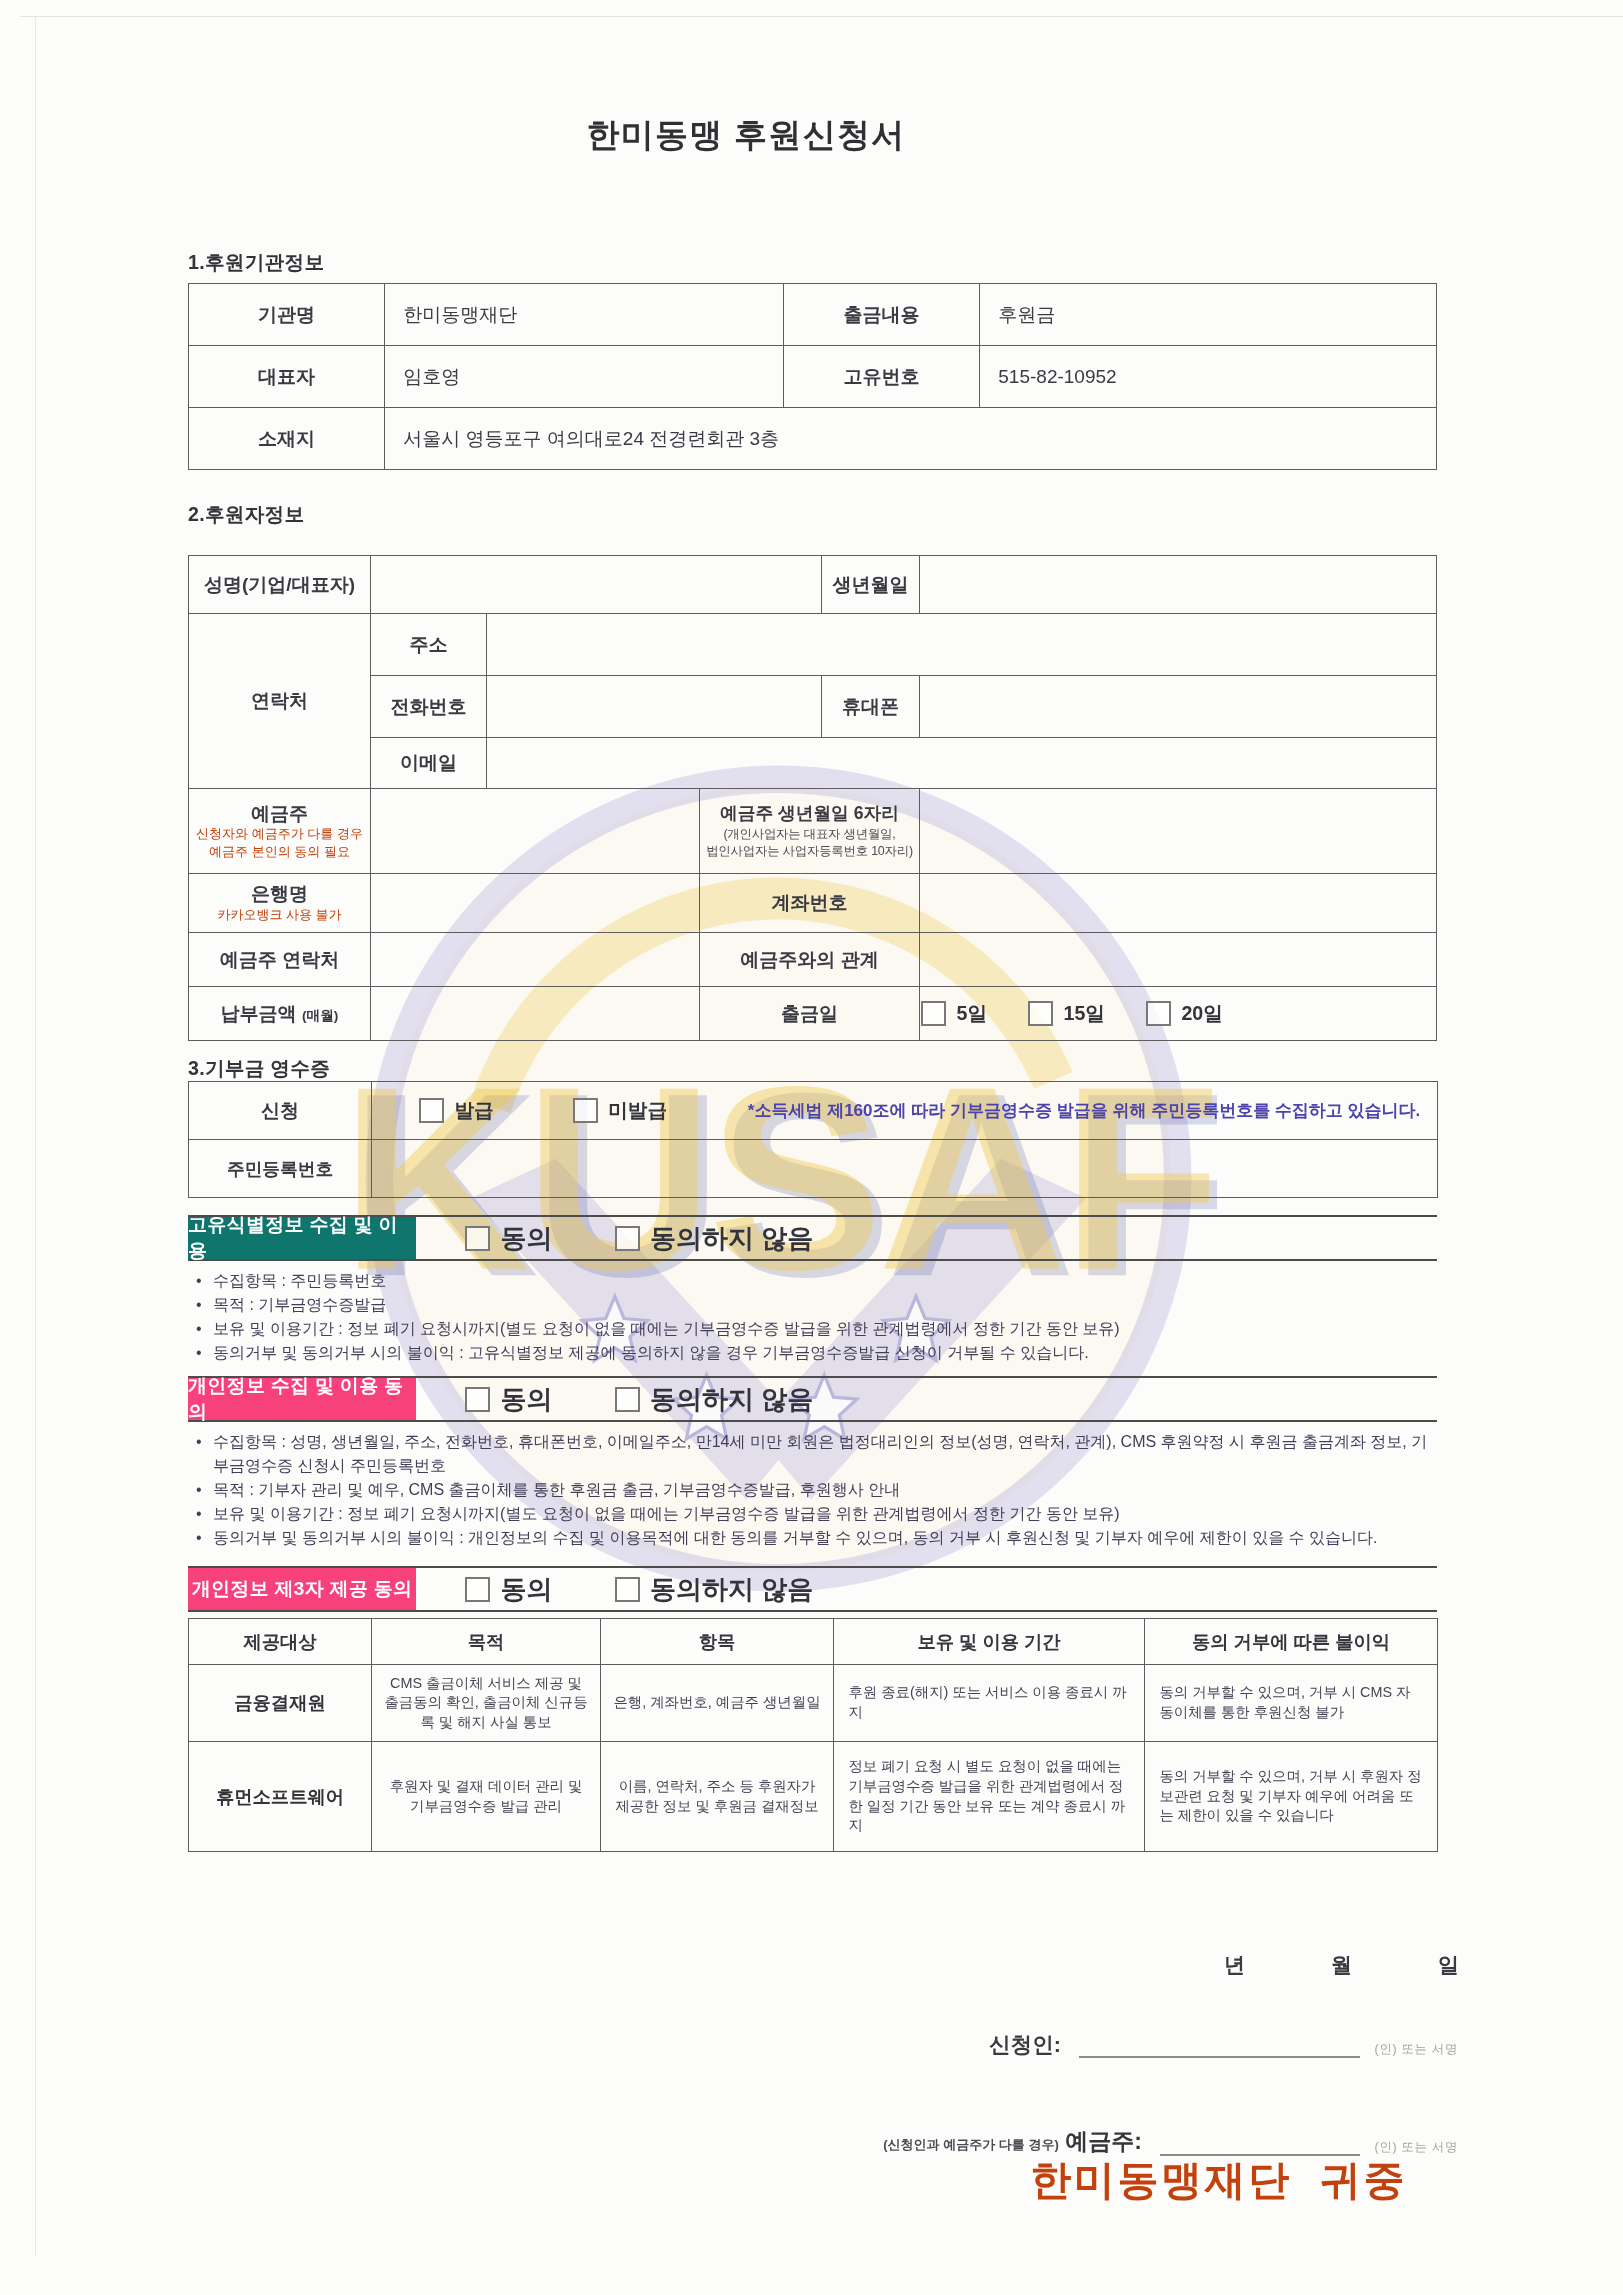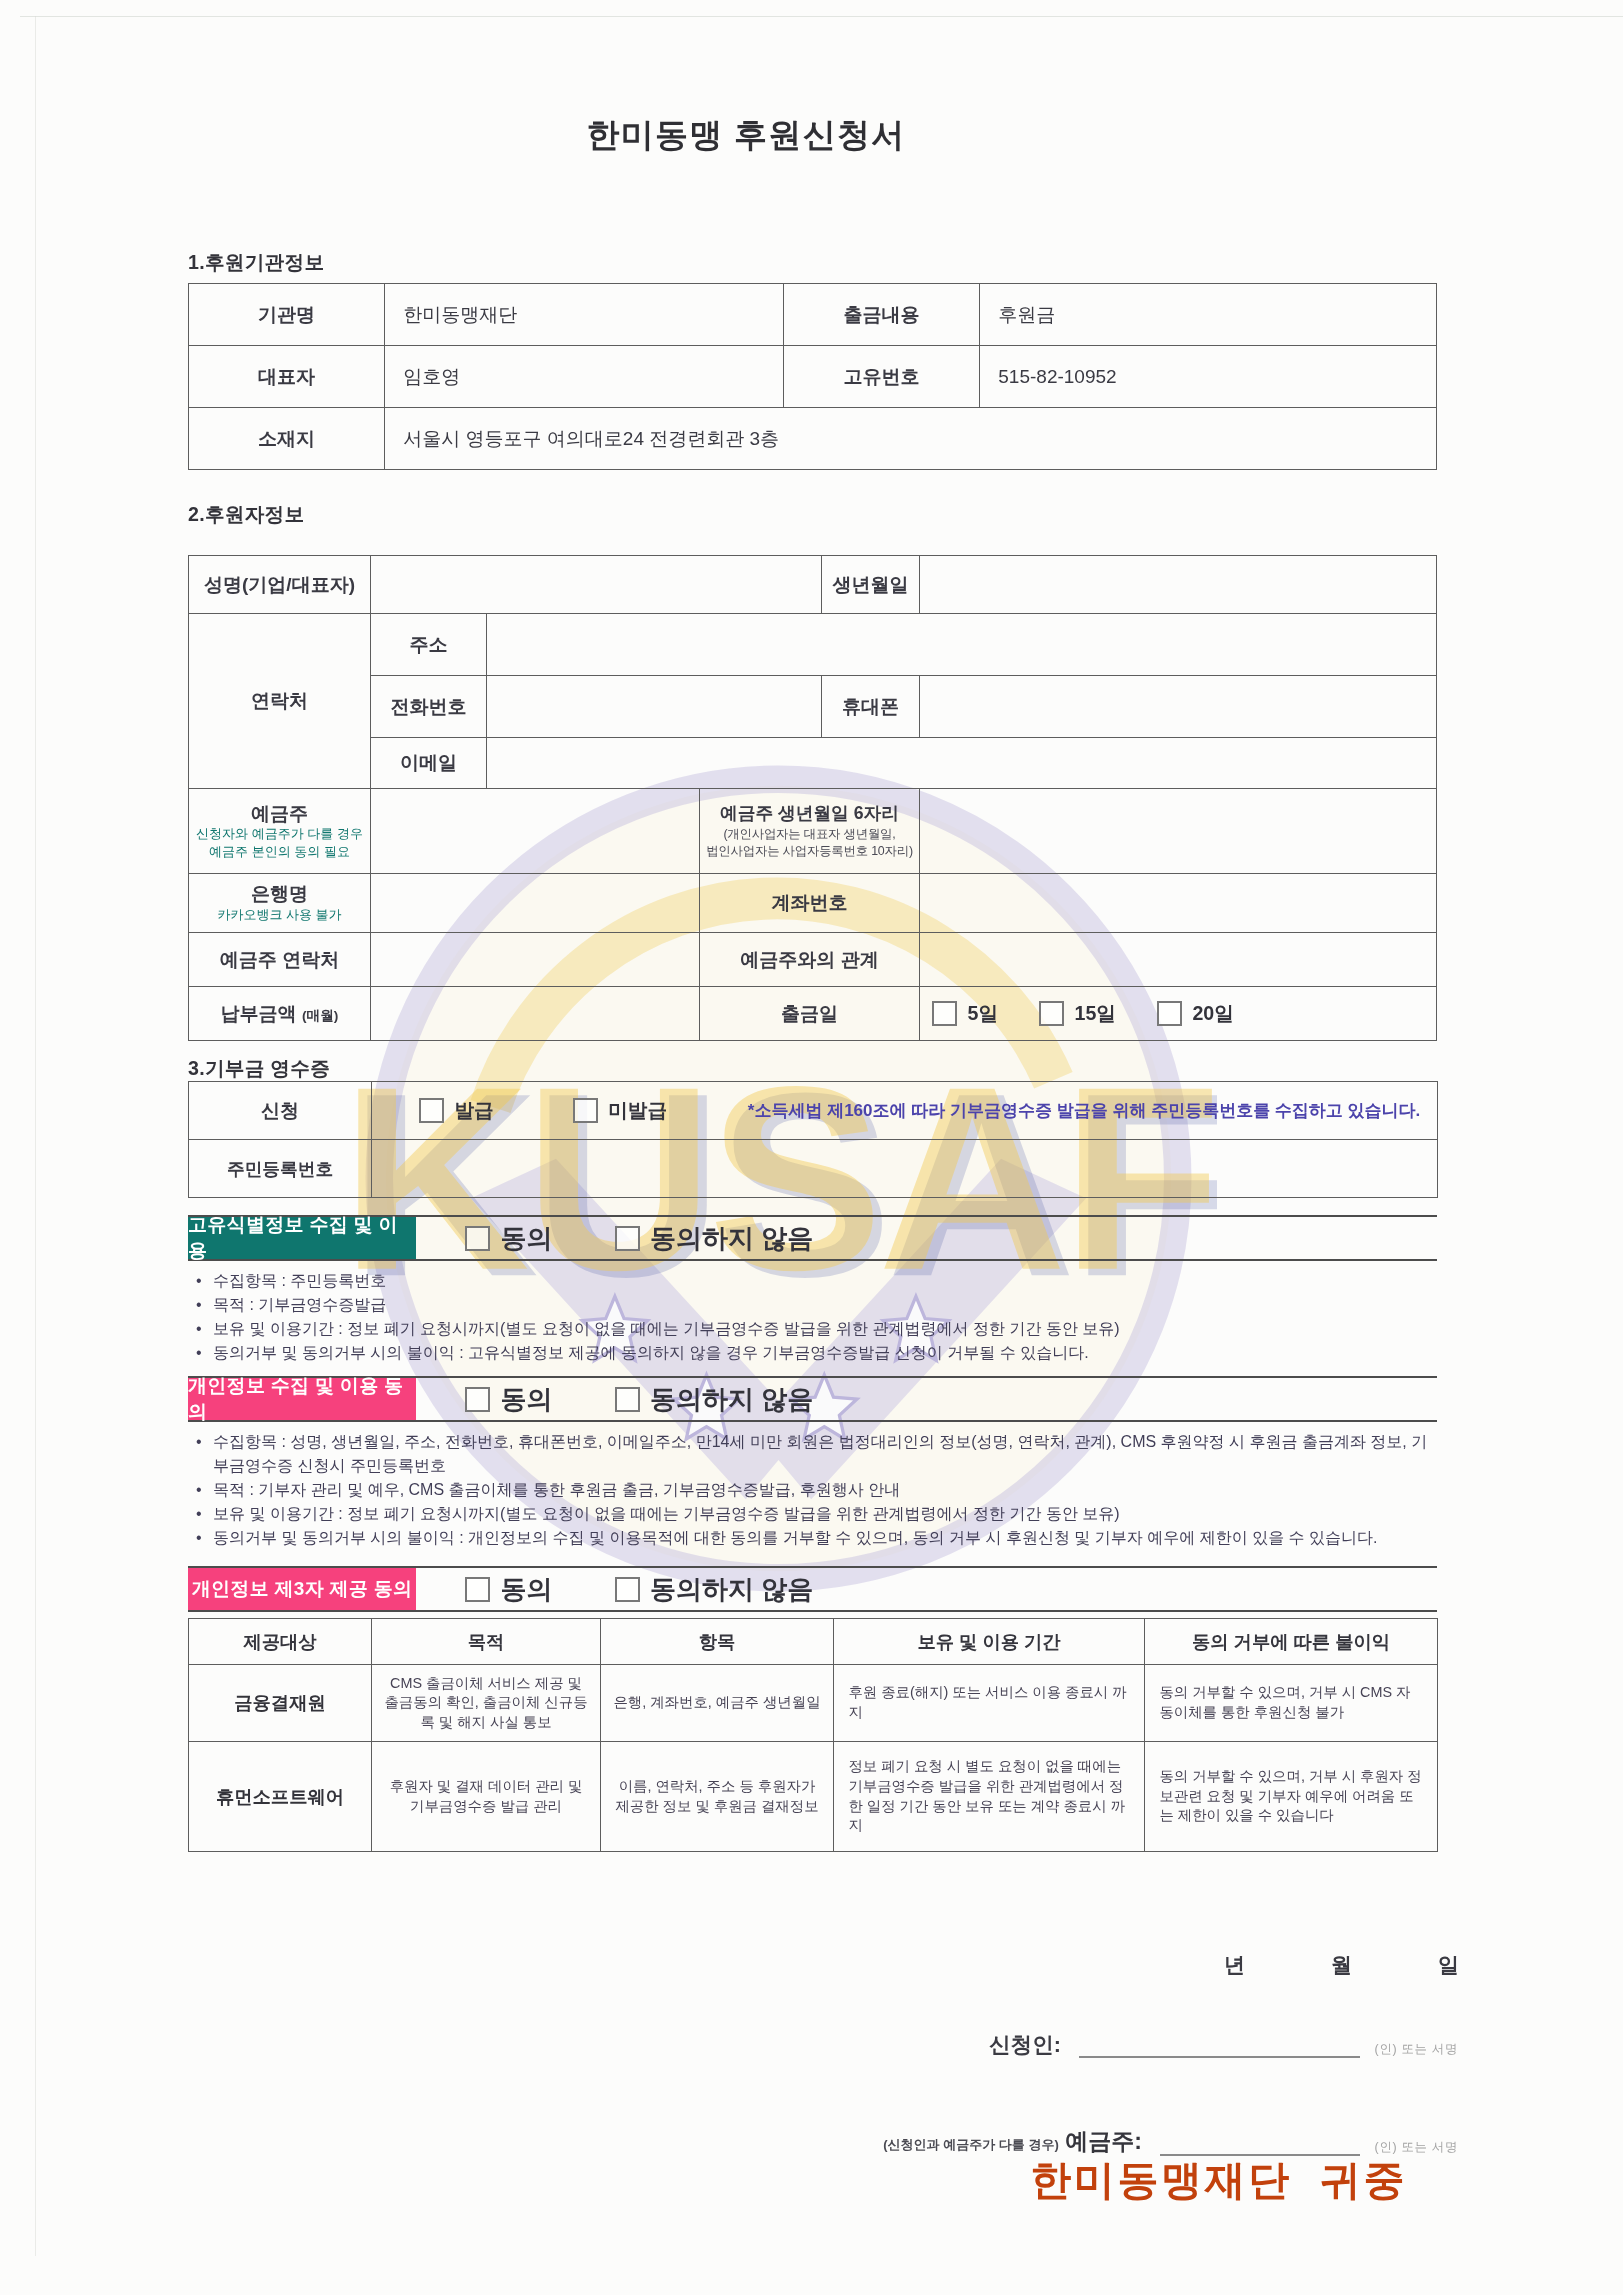--- a/index.html
+++ b/index.html
@@ -19,21 +19,21 @@
   .content{position:absolute;z-index:1;}
 
   .page-title{left:0;top:113px;width:1492px;text-align:center;font-size:33px;font-weight:700;letter-spacing:1.3px;color:#2f2f34;}
   .sec-label{left:188px;font-size:19.6px;font-weight:600;color:#33333a;letter-spacing:0.3px;}
 
   table.frm{border-collapse:collapse;table-layout:fixed;width:1249px;background:transparent;}
   table.frm td{border:1.3px solid #5d5d5d;overflow:hidden;vertical-align:middle;}
   .frm-wrap{left:188px;}
   td.lab{text-align:center;font-weight:600;font-size:19px;color:#3a3a43;}
   td.val{font-size:19px;color:#3a3a43;padding-left:18.3px;}
-  .sub{display:block;font-size:13px;font-weight:400;color:#0f766e;line-height:17.7px;}
+  .sub{display:block;font-size:13px;font-weight:400;color:#c2410c;line-height:17.7px;}
   .sub-tight{display:block;font-size:12.4px;font-weight:400;color:#4a4a55;line-height:17px;letter-spacing:-0.2px;}
   .lab .main{display:block;font-size:19px;font-weight:600;line-height:23.6px;}
   .inline-sub{font-size:13.7px;font-weight:700;margin-top:32px;}
 
   .cb{display:inline-block;width:21px;height:21px;border:2px solid #787878;background:rgba(255,255,255,.8);vertical-align:middle;flex:0 0 auto;}
   .optrow{display:flex;align-items:center;}
   .opt{display:flex;align-items:center;gap:10.5px;font-size:19.6px;font-weight:600;color:#33333b;}
 
   .consent-row{left:188px;width:1249px;height:42px;border-top:2px solid #4c4c4c;border-bottom:2px solid #4c4c4c;display:flex;align-items:center;background:transparent;}
   .pinkbar{width:228px;height:42px;display:flex;align-items:center;justify-content:center;color:#ffffff;font-size:19px;font-weight:600;letter-spacing:0.3px;}
@@ -177,21 +177,21 @@
         <td class="lab" colspan="2">예금주와의 관계</td>
         <td class="val"></td>
       </tr>
       <tr style="height:54px">
         <td class="lab">
           <span>납부금액</span> <span class="inline-sub">(매월)</span>
         </td>
         <td class="val" colspan="2"></td>
         <td class="lab" colspan="2">출금일</td>
         <td>
-          <div class="optrow" style="gap:41px;padding-left:11px">
+          <div class="optrow" style="gap:41px;padding-left:0">
             <span class="opt">
                   <span class="cb"></span>
                   <span>5일</span>
                 </span>
             <span class="opt">
                   <span class="cb"></span>
                   <span>15일</span>
                 </span>
             <span class="opt">
                   <span class="cb"></span>

